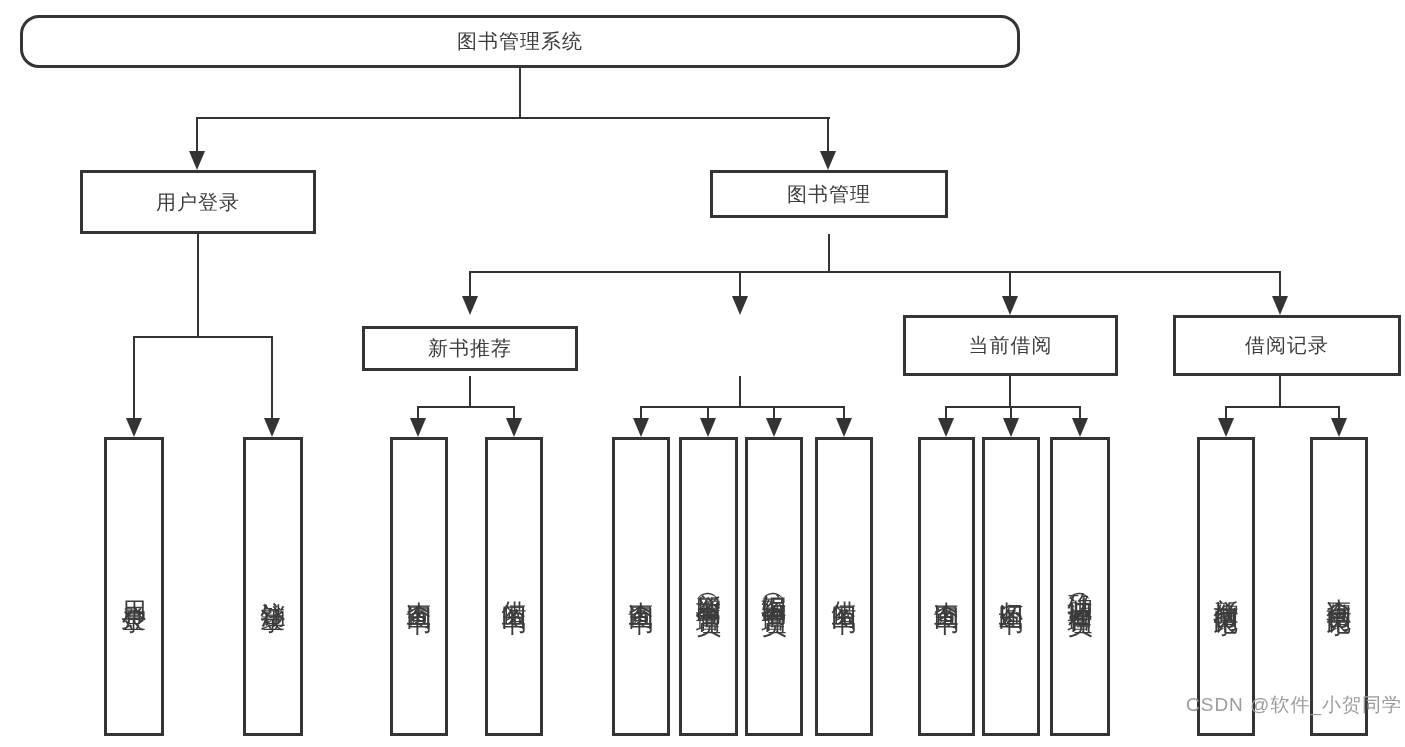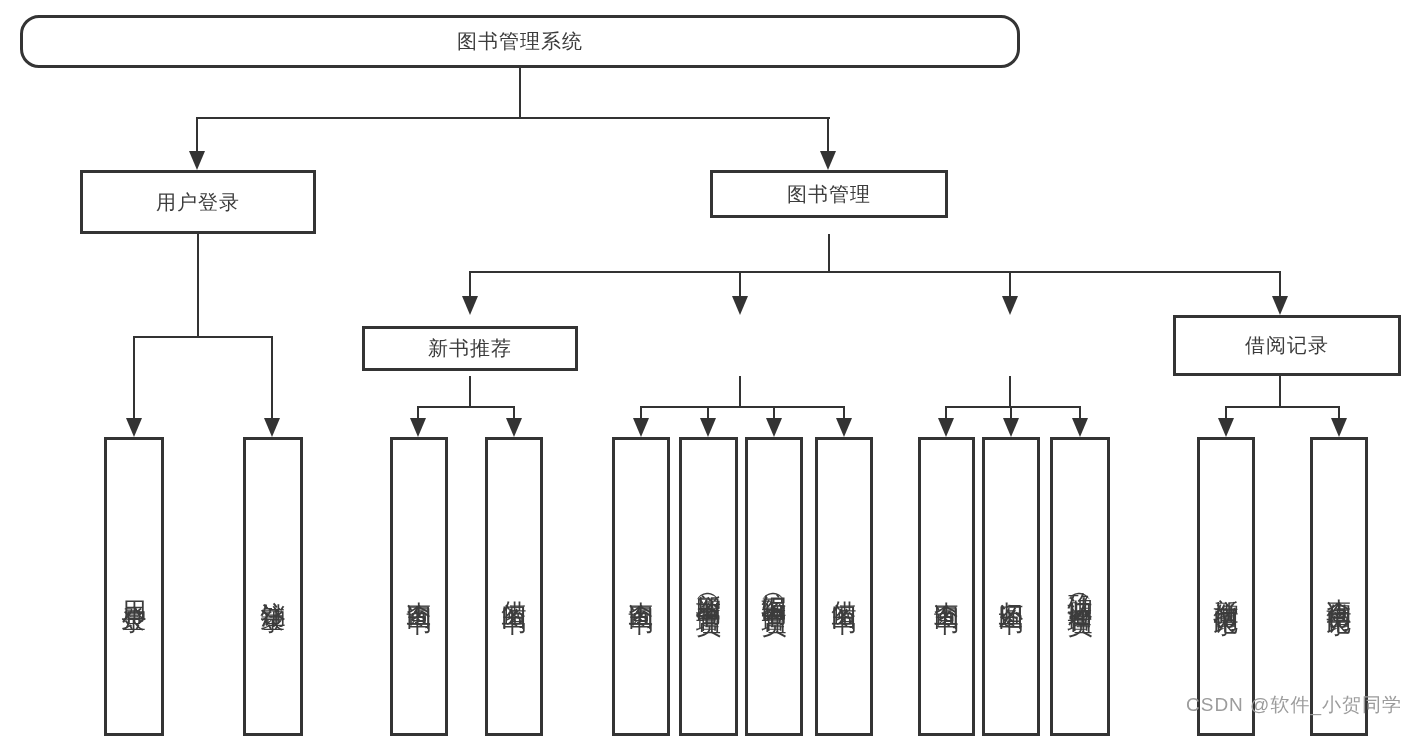--- a/index.html
+++ b/index.html
@@ -51,20 +51,23 @@
 
   <div class="node h" style="left:710px;top:170px;width:238px;height:48px;">
     <span>图书管理</span>
   </div>
 
   <div class="node h" style="left:362px;top:315px;width:216px;height:45px;margin-top:11px;">
     <span>新书推荐</span>
   </div>
 
 
+  <div class="node h" style="left:903px;top:315px;width:215px;height:61px;">
+    <span>当前借阅</span>
+  </div>
 
   <div class="node h" style="left:1173px;top:315px;width:228px;height:61px;text-align:right;">
     <span>借阅记录</span>
   </div>
 
   <div class="node v" style="left:104px;top:437px;width:60px;height:299px;">
     <span class="vtext">用户登录</span>
   </div>
   <div class="node v" style="left:243px;top:437px;width:60px;height:299px;">
     <span class="vtext">注销登录</span>

